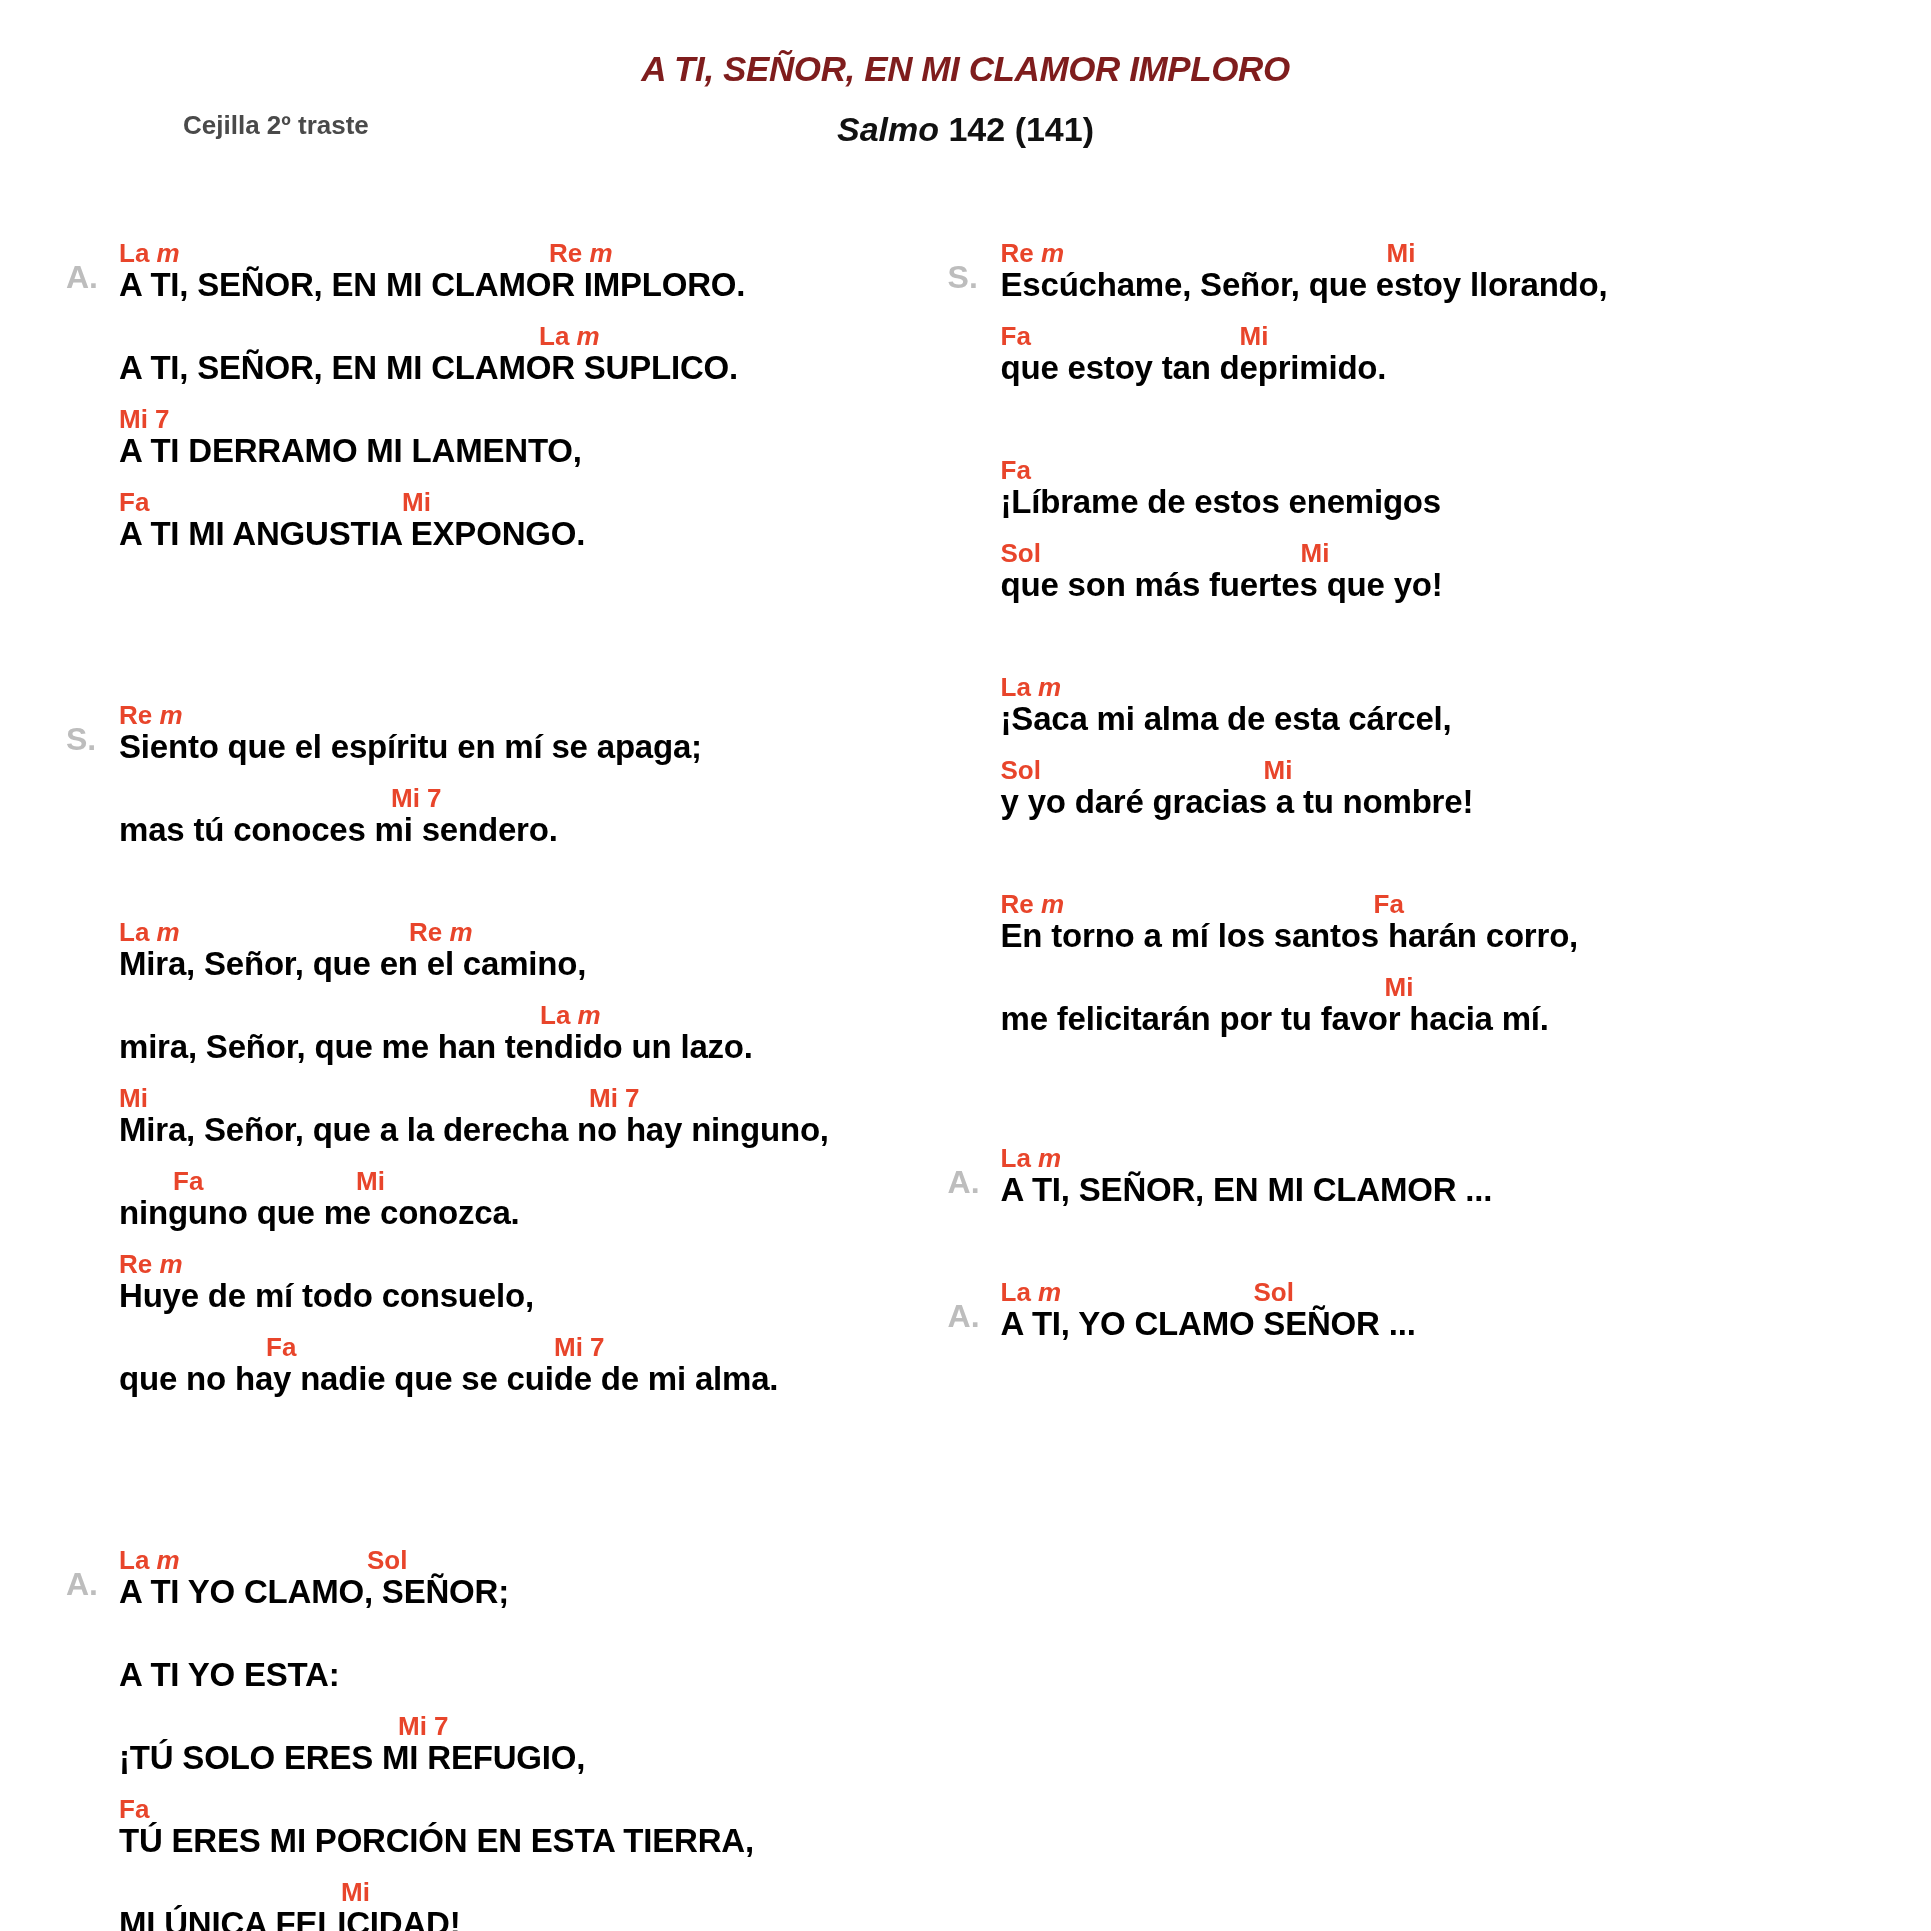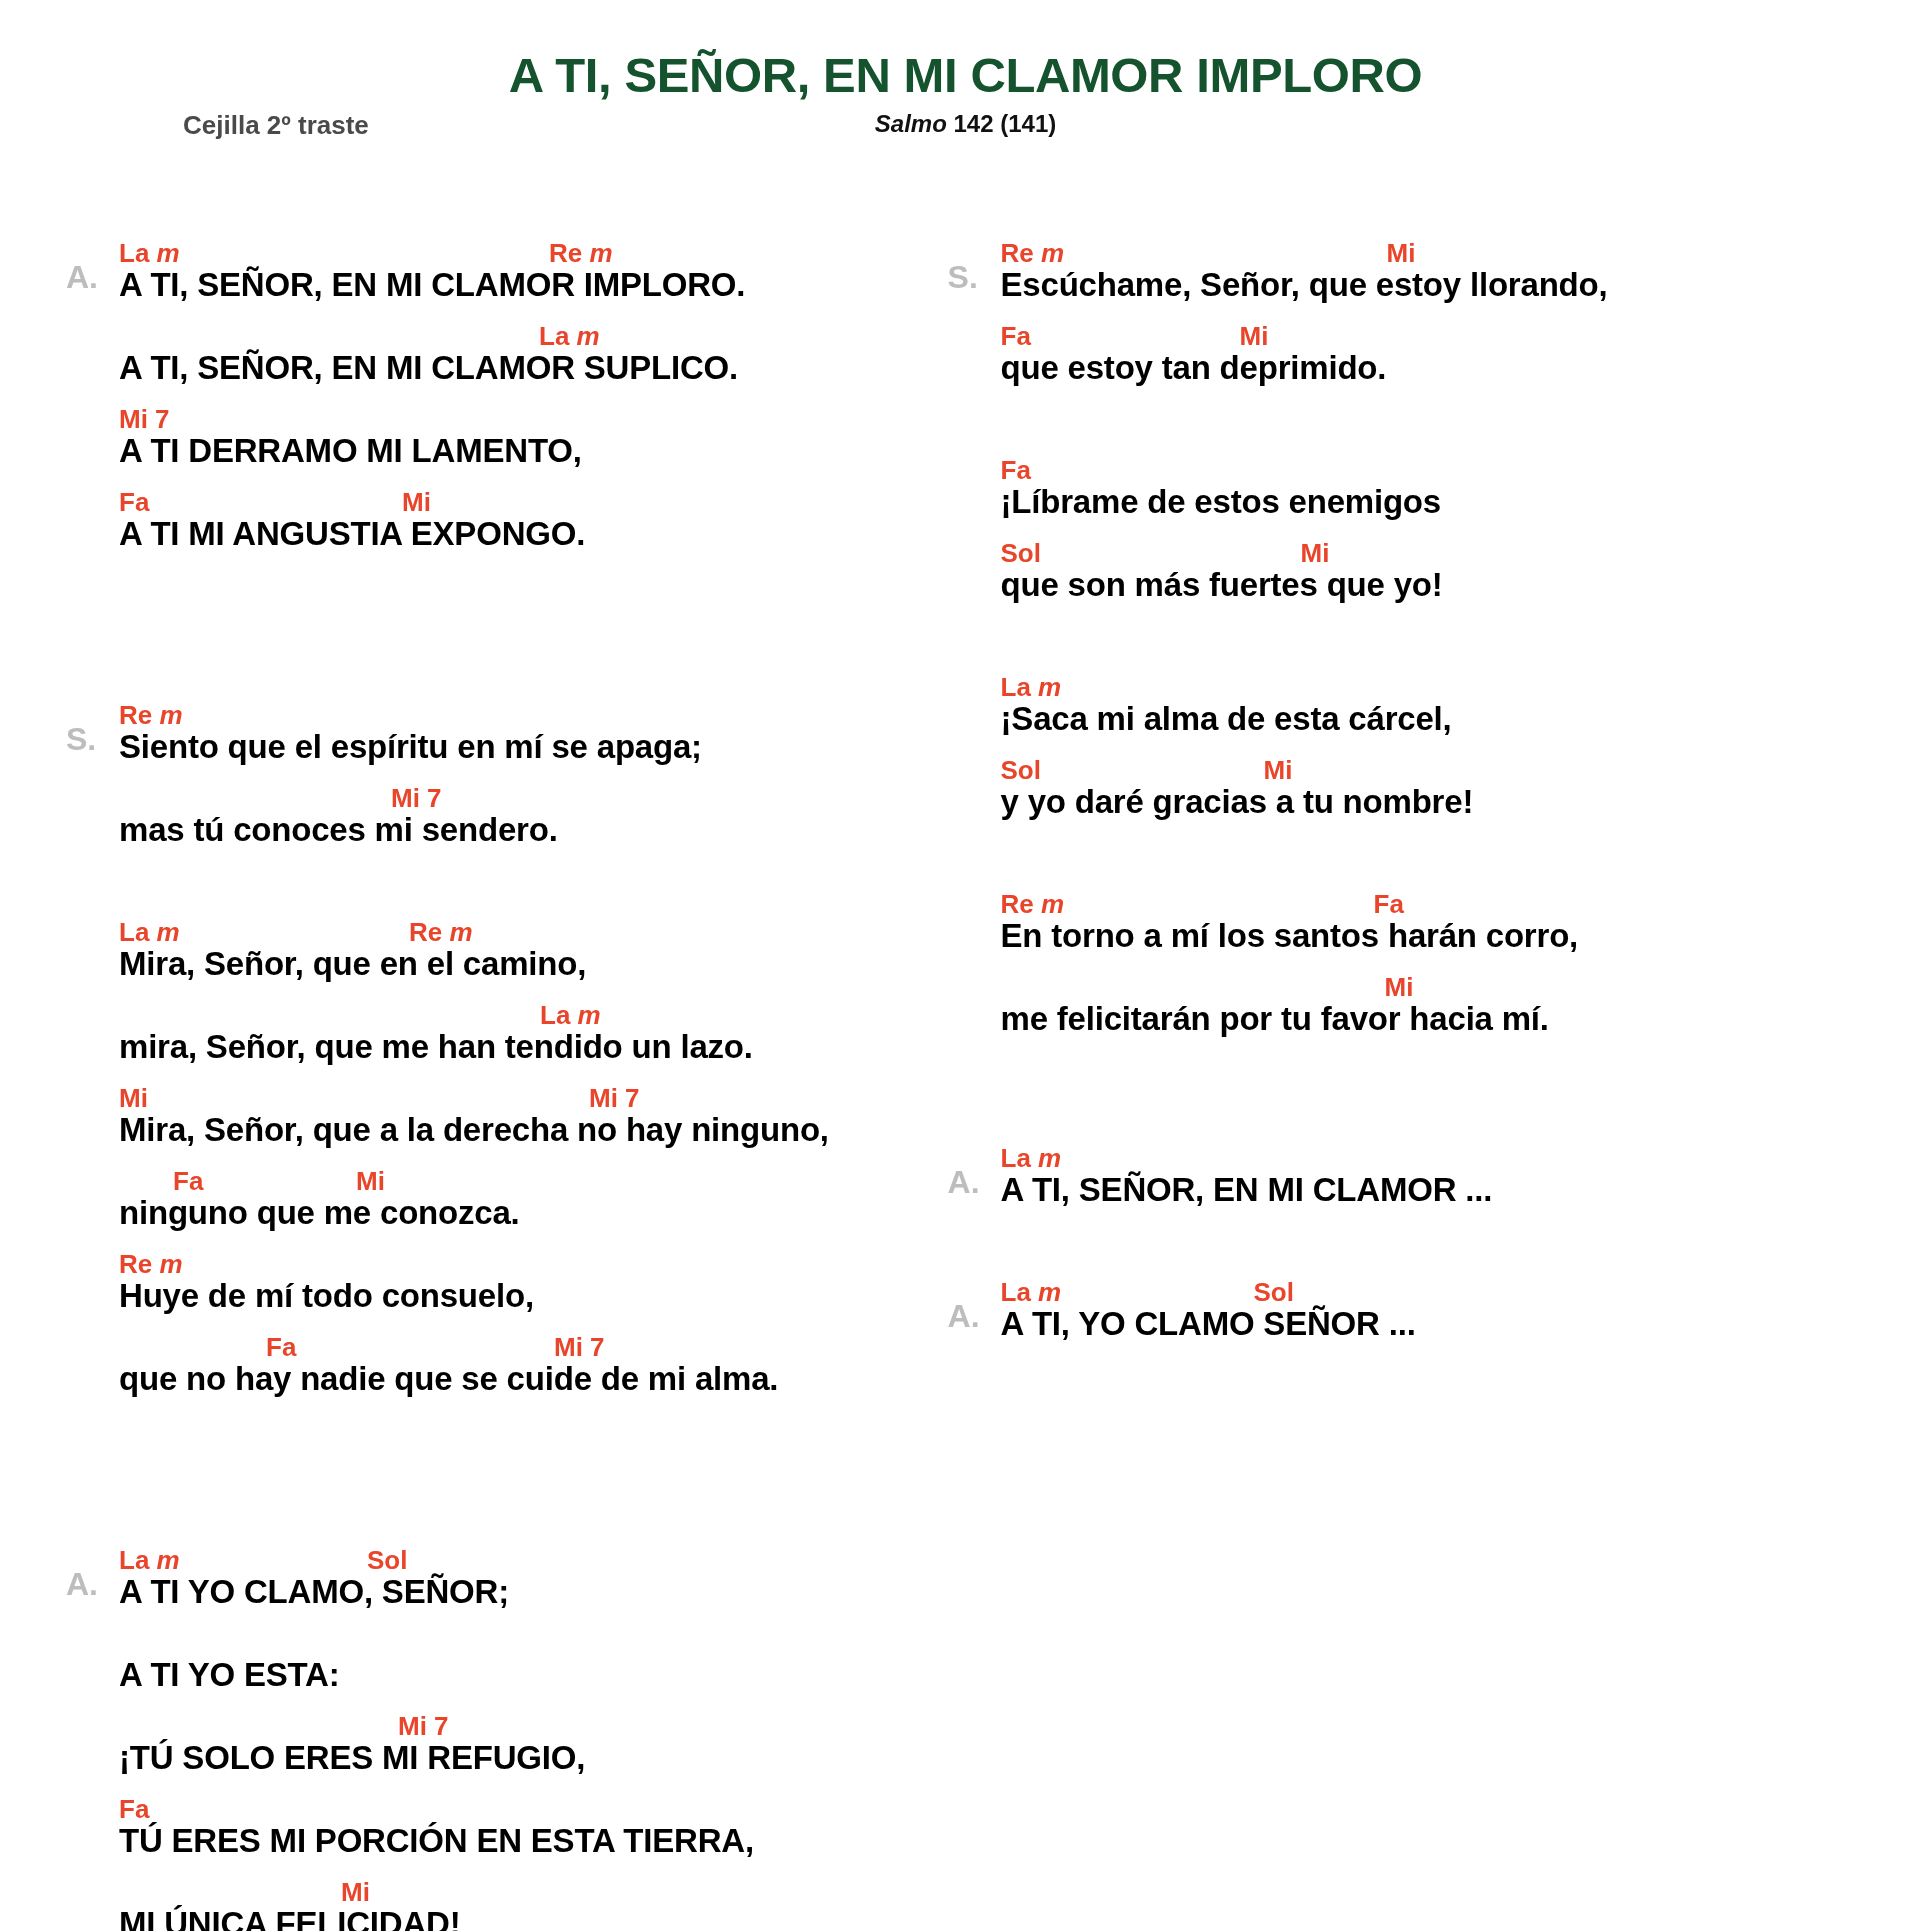--- a/index.html
+++ b/index.html
@@ -24,36 +24,37 @@
     box-sizing: border-box;
     padding: 0;
   }
 
   .title {
     position: absolute;
     top: 51px;
     left: 0;
     width: 1931px;
     text-align: center;
-    color: #14532d;
-    font-size: 49px;
+    color: #7f1d1d;
+    font-size: 35px;
     font-weight: bold;
     letter-spacing: -0.4px;
     line-height: 1;
     white-space: nowrap;
+    font-style: italic;
   }
 
   .subtitle {
     position: absolute;
     top: 112px;
     left: 0;
     width: 1931px;
     text-align: center;
     color: #111111;
-    font-size: 24px;
+    font-size: 34px;
     font-weight: bold;
     line-height: 1;
     white-space: nowrap;
   }
   .subtitle .psalm-word { font-style: italic; }
 
   .capo {
     position: absolute;
     top: 112px;
     left: 183px;

